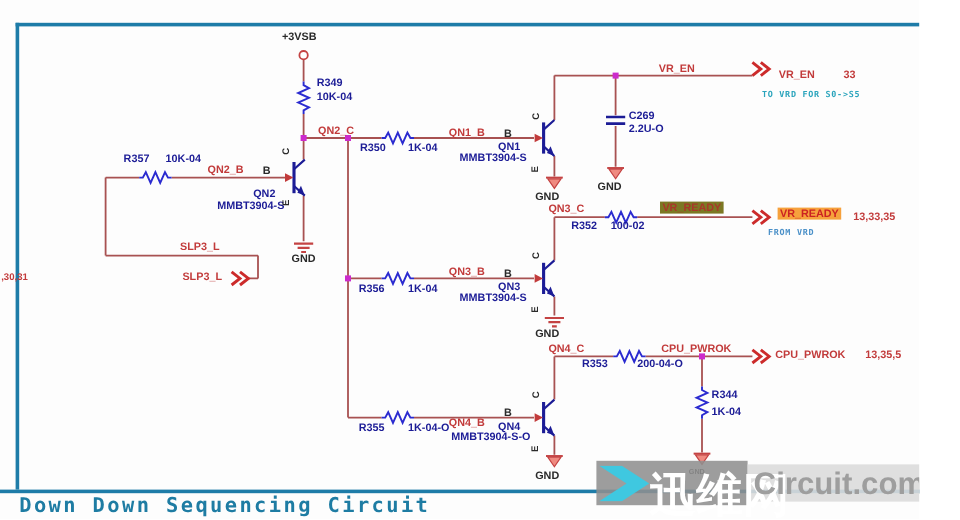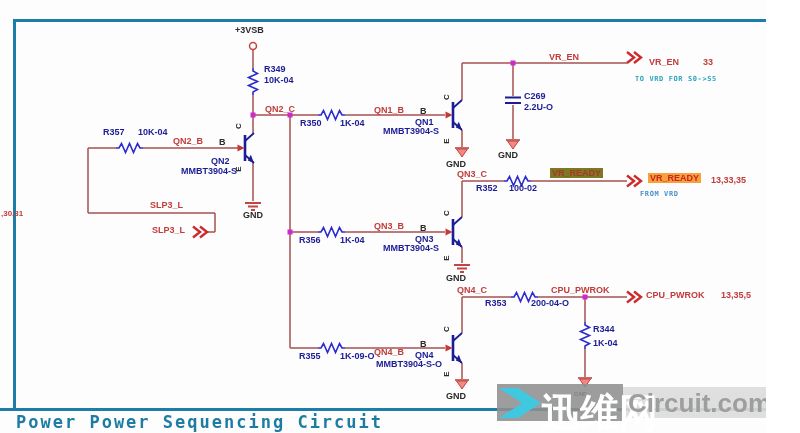--- a/index.html
+++ b/index.html
@@ -123,32 +123,32 @@
   <span class="t red" style="left:374px;top:105px">QN1_B</span>
   <span class="t red" style="left:374px;top:221px">QN3_B</span>
   <span class="t red" style="left:374px;top:347px">QN4_B</span>
   <span class="t red" style="left:457px;top:169px">QN3_C</span>
   <span class="t red" style="left:457px;top:285px">QN4_C</span>
   <span class="t red" style="left:549px;top:52px">VR_EN</span>
   <span class="t hl-olive" style="left:550px;top:168px">VR_READY</span>
   <span class="t red" style="left:551px;top:285px">CPU_PWROK</span>
   <span class="t red" style="left:150px;top:200px">SLP3_L</span>
   <span class="t red" style="left:152px;top:225px">SLP3_L</span>
-  <span class="t red pg8" style="left:1px;top:209px">,30,31</span>
+  <span class="t red pg8" style="left:1px;top:226px">,30,31</span>
 
   <span class="t navy" style="left:264px;top:64px">R349</span>
   <span class="t navy" style="left:264px;top:75px">10K-04</span>
   <span class="t navy" style="left:103px;top:127px">R357</span>
   <span class="t navy" style="left:138px;top:127px">10K-04</span>
   <span class="t navy" style="left:300px;top:118px">R350</span>
   <span class="t navy" style="left:340px;top:118px">1K-04</span>
   <span class="t navy" style="left:299px;top:235px">R356</span>
   <span class="t navy" style="left:340px;top:235px">1K-04</span>
   <span class="t navy" style="left:299px;top:351px">R355</span>
-  <span class="t navy" style="left:340px;top:351px">1K-09-O</span>
+  <span class="t navy" style="left:340px;top:351px">1K-04-O</span>
   <span class="t navy" style="left:476px;top:183px">R352</span>
   <span class="t navy" style="left:509px;top:183px">100-02</span>
   <span class="t navy" style="left:485px;top:298px">R353</span>
   <span class="t navy" style="left:531px;top:298px">200-04-O</span>
   <span class="t navy" style="left:593px;top:324px">R344</span>
   <span class="t navy" style="left:593px;top:338px">1K-04</span>
   <span class="t navy" style="left:524px;top:91px">C269</span>
   <span class="t navy" style="left:524px;top:102px">2.2U-O</span>
   <span class="t navy" style="left:415px;top:117px">QN1</span>
   <span class="t navy" style="left:383px;top:126px">MMBT3904-S</span>
@@ -182,21 +182,21 @@
   <span class="t red" style="left:649px;top:57px">VR_EN</span>
   <span class="t red" style="left:703px;top:57px">33</span>
   <span class="t note" style="left:635px;top:74px">TO VRD FOR S0-&gt;S5</span>
   <span class="t hl-orange" style="left:648px;top:173px">VR_READY</span>
   <span class="t red" style="left:711px;top:175px">13,33,35</span>
   <span class="t note from" style="left:640px;top:189px">FROM VRD</span>
   <span class="t red" style="left:646px;top:290px">CPU_PWROK</span>
   <span class="t red" style="left:721px;top:290px">13,35,5</span>
 
   <div class="bottom-line"></div>
-  <span class="title">Power Power Sequencing Circuit</span>
+  <span class="title">Down Down Sequencing Circuit</span>
 
   <div class="wm-dark"></div>
   <div class="wm-light"></div>
   <div class="wm-chevron"></div>
   <span class="wm-cn">迅维网</span>
   <span class="wm-en">Circuit.com</span>
 
 </div>
 
 </body></html>

